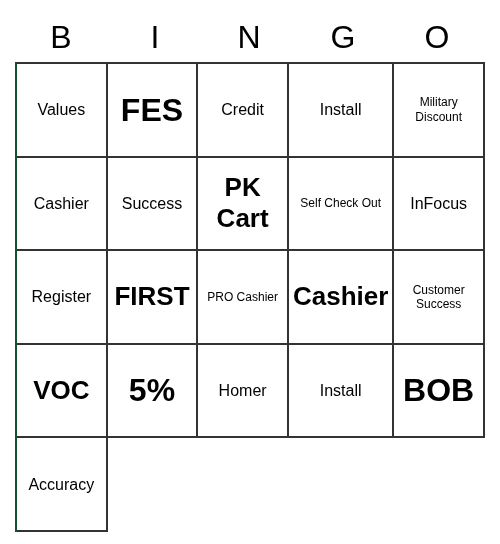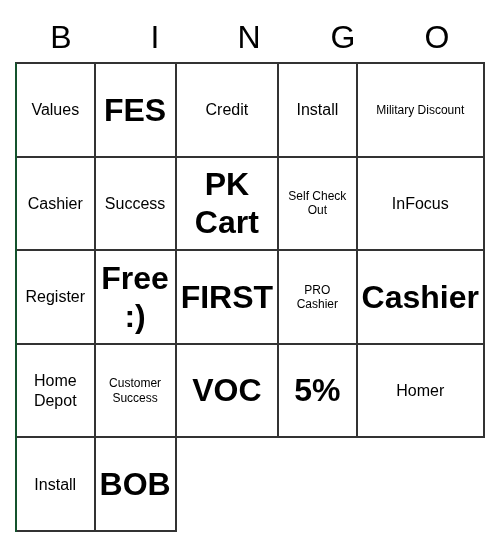--- a/index.html
+++ b/index.html
@@ -66,21 +66,21 @@
 
     .size-small {
       font-size: 12px;
     }
 
     .size-medium {
       font-size: 16px;
     }
 
     .size-large {
-      font-size: 32px;
+      font-size: 26px;
       font-weight: bold;
     }
 
     .size-xlarge {
       font-size: 32px;
       font-weight: bold;
     }
   </style>
 </head>
 <body>
@@ -121,46 +121,43 @@
       <div class="bingo-cell size-small">
         <span>Self Check Out</span>
       </div>
       <div class="bingo-cell size-medium">
         <span>InFocus</span>
       </div>
       <div class="bingo-cell size-medium">
         <span>Register</span>
       </div>
       <div class="bingo-cell size-large">
-        <span>Free :)</span>
-      </div>
-      <div class="bingo-cell size-large">
         <span>FIRST</span>
       </div>
       <div class="bingo-cell size-small">
         <span>PRO Cashier</span>
       </div>
       <div class="bingo-cell size-large">
         <span>Cashier</span>
-      </div>
-      <div class="bingo-cell size-medium">
-        <span>Home Depot</span>
       </div>
       <div class="bingo-cell size-small">
         <span>Customer Success</span>
       </div>
       <div class="bingo-cell size-large">
         <span>VOC</span>
       </div>
       <div class="bingo-cell size-xlarge">
         <span>5%</span>
       </div>
       <div class="bingo-cell size-medium">
         <span>Homer</span>
       </div>
       <div class="bingo-cell size-medium">
         <span>Install</span>
       </div>
       <div class="bingo-cell size-xlarge">
         <span>BOB</span>
       </div>
+      <div class="bingo-cell size-medium">
+        <span>Accuracy</span>
+      </div>
     </div>
 </div>
 
 </body></html>

